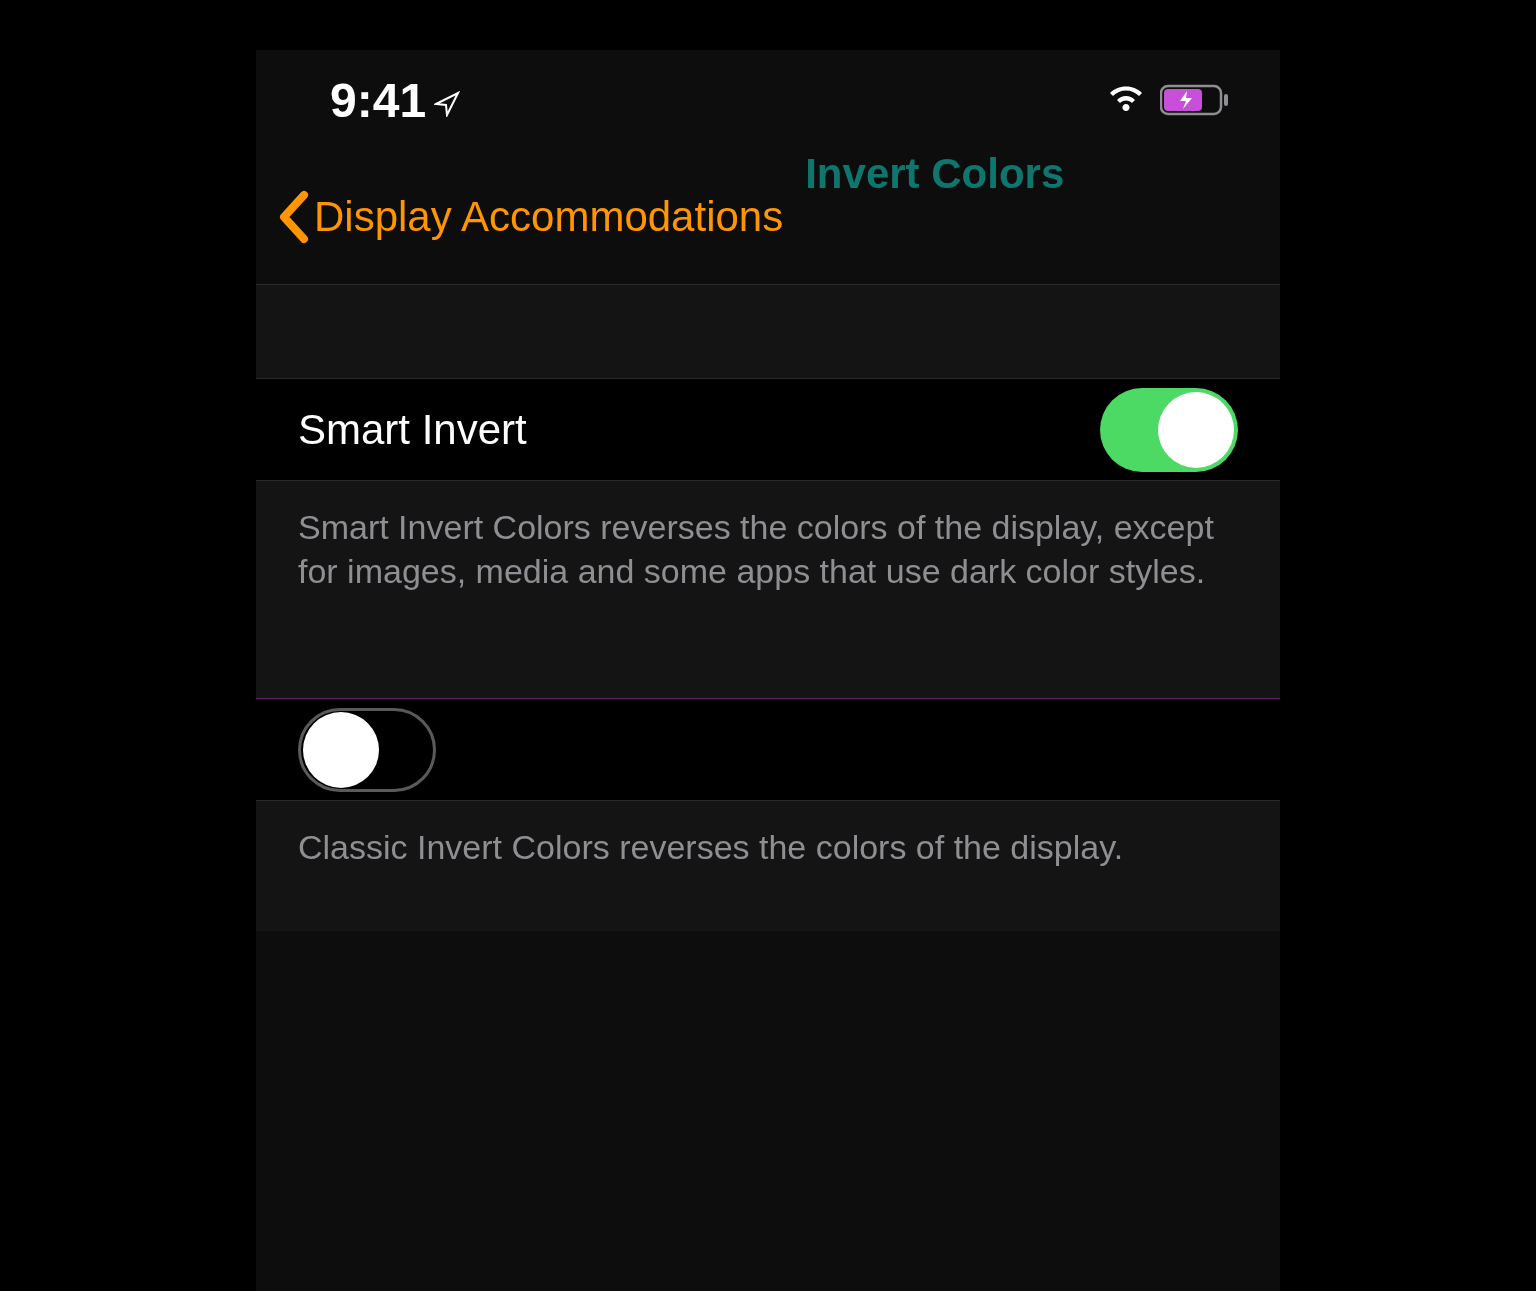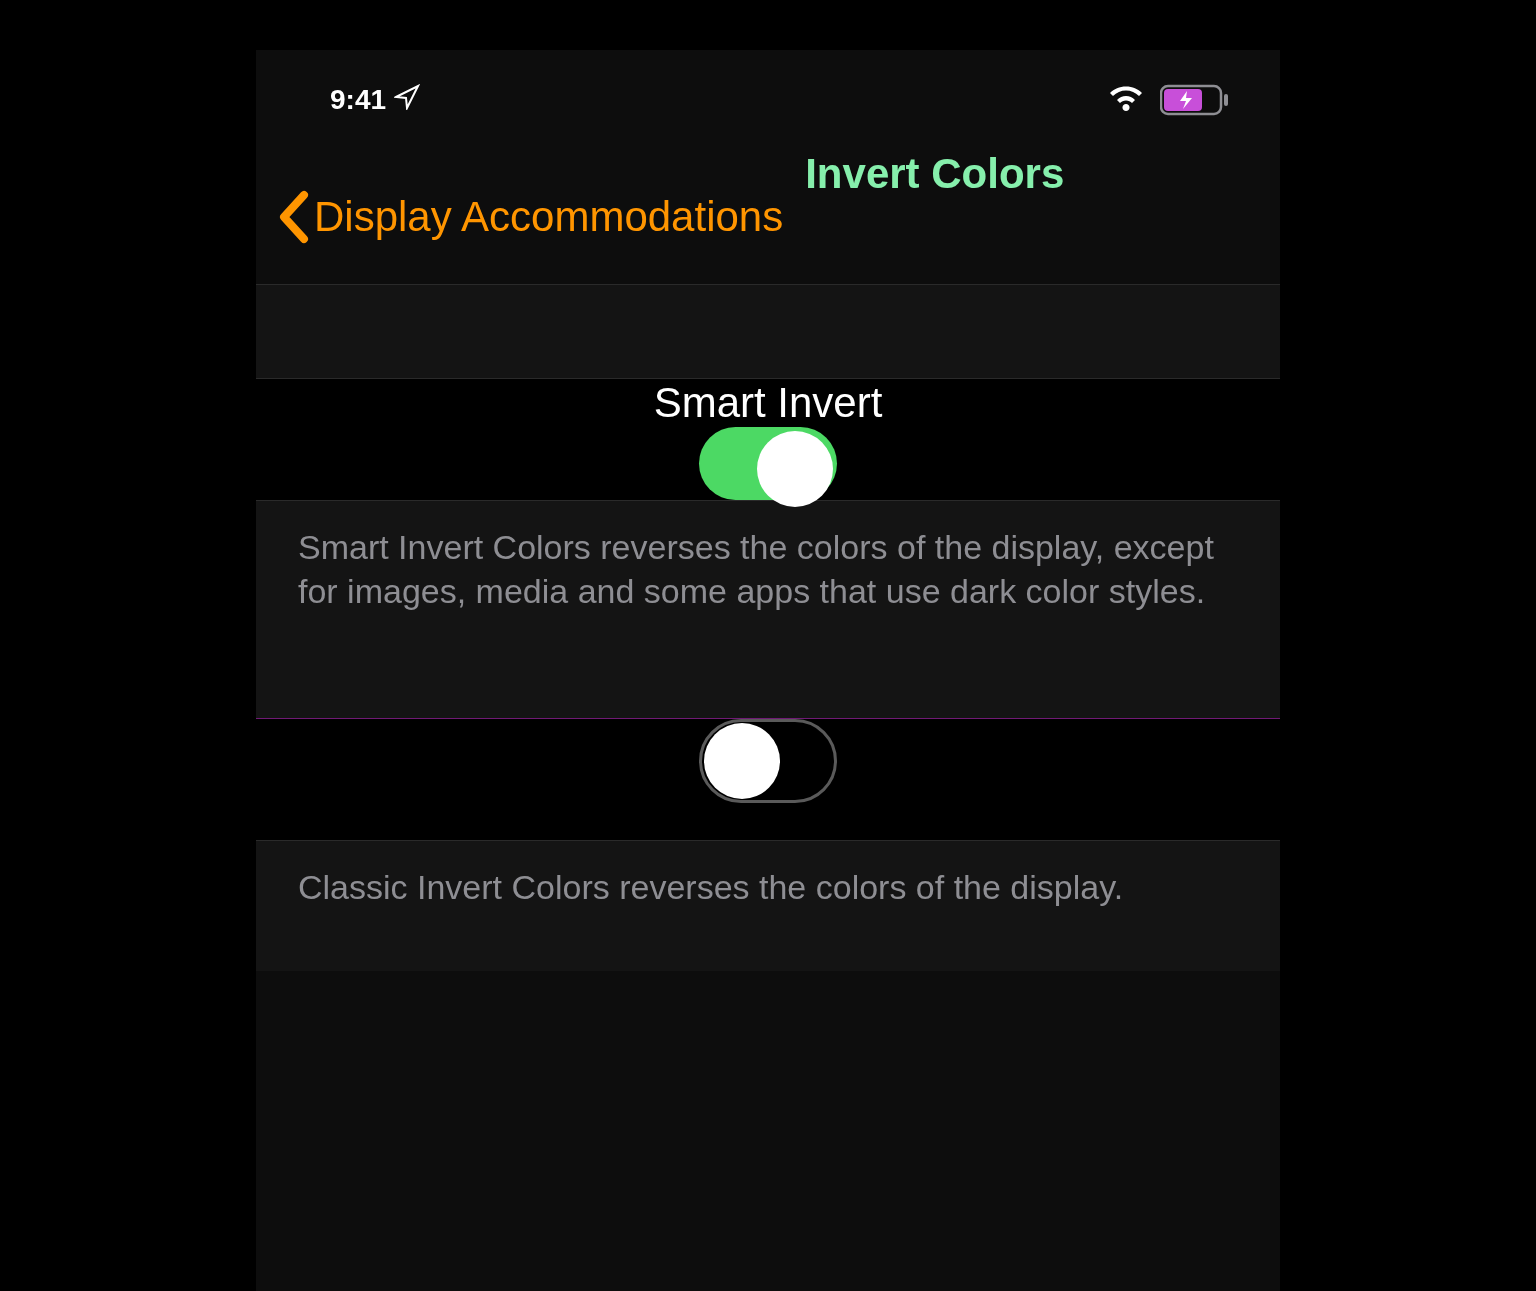--- a/index.html
+++ b/index.html
@@ -27,21 +27,21 @@
       display: flex;
       align-items: center;
       justify-content: space-between;
       padding: 0 50px 0 74px;
     }
     .status-left {
       display: flex;
       align-items: flex-start;
       gap: 8px;
       color: #ffffff;
-      font-size: 28px;
+      font-size: 48px;
       font-weight: 600;
     }
     .status-right {
       display: flex;
       align-items: center;
       gap: 14px;
     }
     .location-icon {
       display: inline-block;
     }
@@ -62,39 +62,38 @@
       font-size: 42px;
       font-weight: 400;
       cursor: pointer;
       gap: 2px;
     }
     .back-chevron {
       display: flex;
       align-items: center;
     }
     .page-title {
-      color: #86efac;
+      color: #0f766e;
       font-size: 42px;
       font-weight: 600;
       margin-left: 22px;
     }
     .spacer-section {
       height: 94px;
       background: #141414;
       border-bottom: 1px solid #2a2a2a;
     }
     .setting-row {
-      height: 122px;
+      height: 102px;
       background: #000000;
       display: flex;
       align-items: center;
       justify-content: space-between;
       padding: 0 42px;
       border-bottom: 1px solid #2a2a2a;
-      flex-direction: column;
     }
     .setting-label {
       color: #ffffff;
       font-size: 42px;
       font-weight: 400;
     }
     .toggle {
       width: 138px;
       height: 84px;
       border-radius: 42px;

